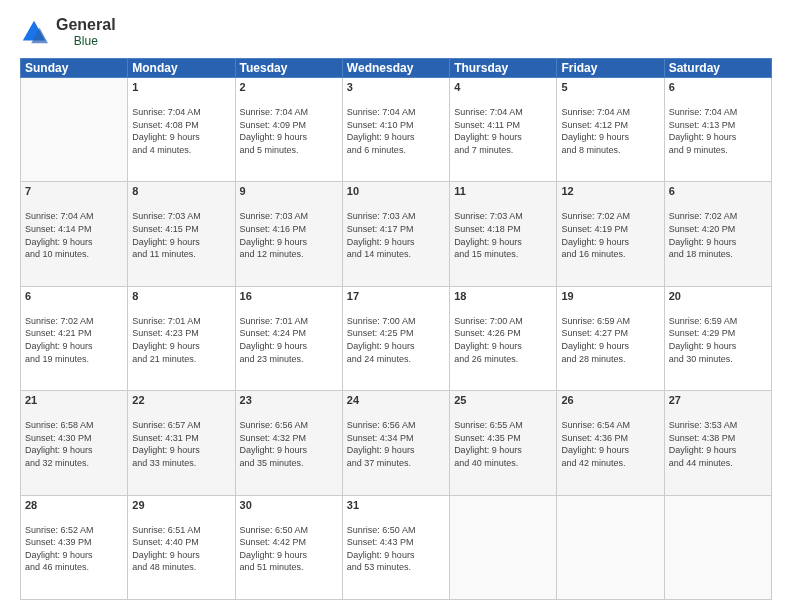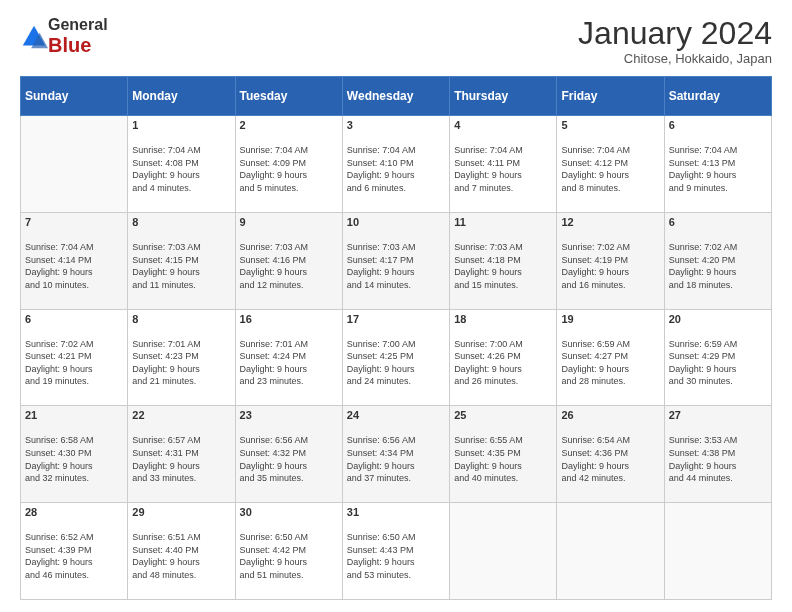--- a/index.html
+++ b/index.html
@@ -19,21 +19,22 @@
     }
     .header {
       display: flex;
       justify-content: space-between;
       align-items: flex-start;
       margin-bottom: 10px;
     }
     .logo {
       display: flex;
       align-items: center;
-      gap: 0;
+      gap: 8px;
+      text-align: center;
     }
     .logo-icon {
       width: 28px;
       height: 28px;
     }
     .title-block {
       text-align: right;
     }
     .main-title {
       font-size: 32px;
@@ -50,21 +51,21 @@
       border: 1px solid #ccc;
       border-collapse: collapse;
       width: 100%;
       table-layout: fixed;
     }
     .calendar th {
       background-color: #2962b0;
       color: #fff;
       font-size: 12px;
       font-weight: bold;
-      padding: 12px 4px;
+      padding: 2px 4px;
       border: 1px solid #4a7fc4;
       text-align: left;
     }
     .calendar td {
       border: 1px solid #ccc;
       vertical-align: top;
       padding: 3px 4px;
       font-size: 9.5px;
       color: #333;
       height: 88px;
@@ -96,26 +97,22 @@
 
 <div class="page">
   <div class="header">
     <div class="logo">
       <svg class="logo-icon" viewBox="0 0 40 40">
         <polygon points="20,4 36,32 4,32" fill="#1a73e8"></polygon>
         <polygon points="28,14 40,36 16,36" fill="#2962b0" opacity="0.7"></polygon>
       </svg>
       <div>
         <div style="font-size:16px;font-weight:bold;color:#333;">General</div>
-        <div style="font-size:20px;font-weight:bold;color:#b91c1c;">Blue</div>
+        <div style="font-size:12px;font-weight:normal;color:#14532d;">Blue</div>
       </div>
-    </div>
-    <div class="title-block">
-      <div class="main-title">January 2024</div>
-      <div class="subtitle">Chitose, Hokkaido, Japan</div>
     </div>
   </div>
 
   <table class="calendar">
     <thead>
       <tr>
       <th>Sunday</th>
           <th>Monday</th>
           <th>Tuesday</th>
           <th>Wednesday</th>

